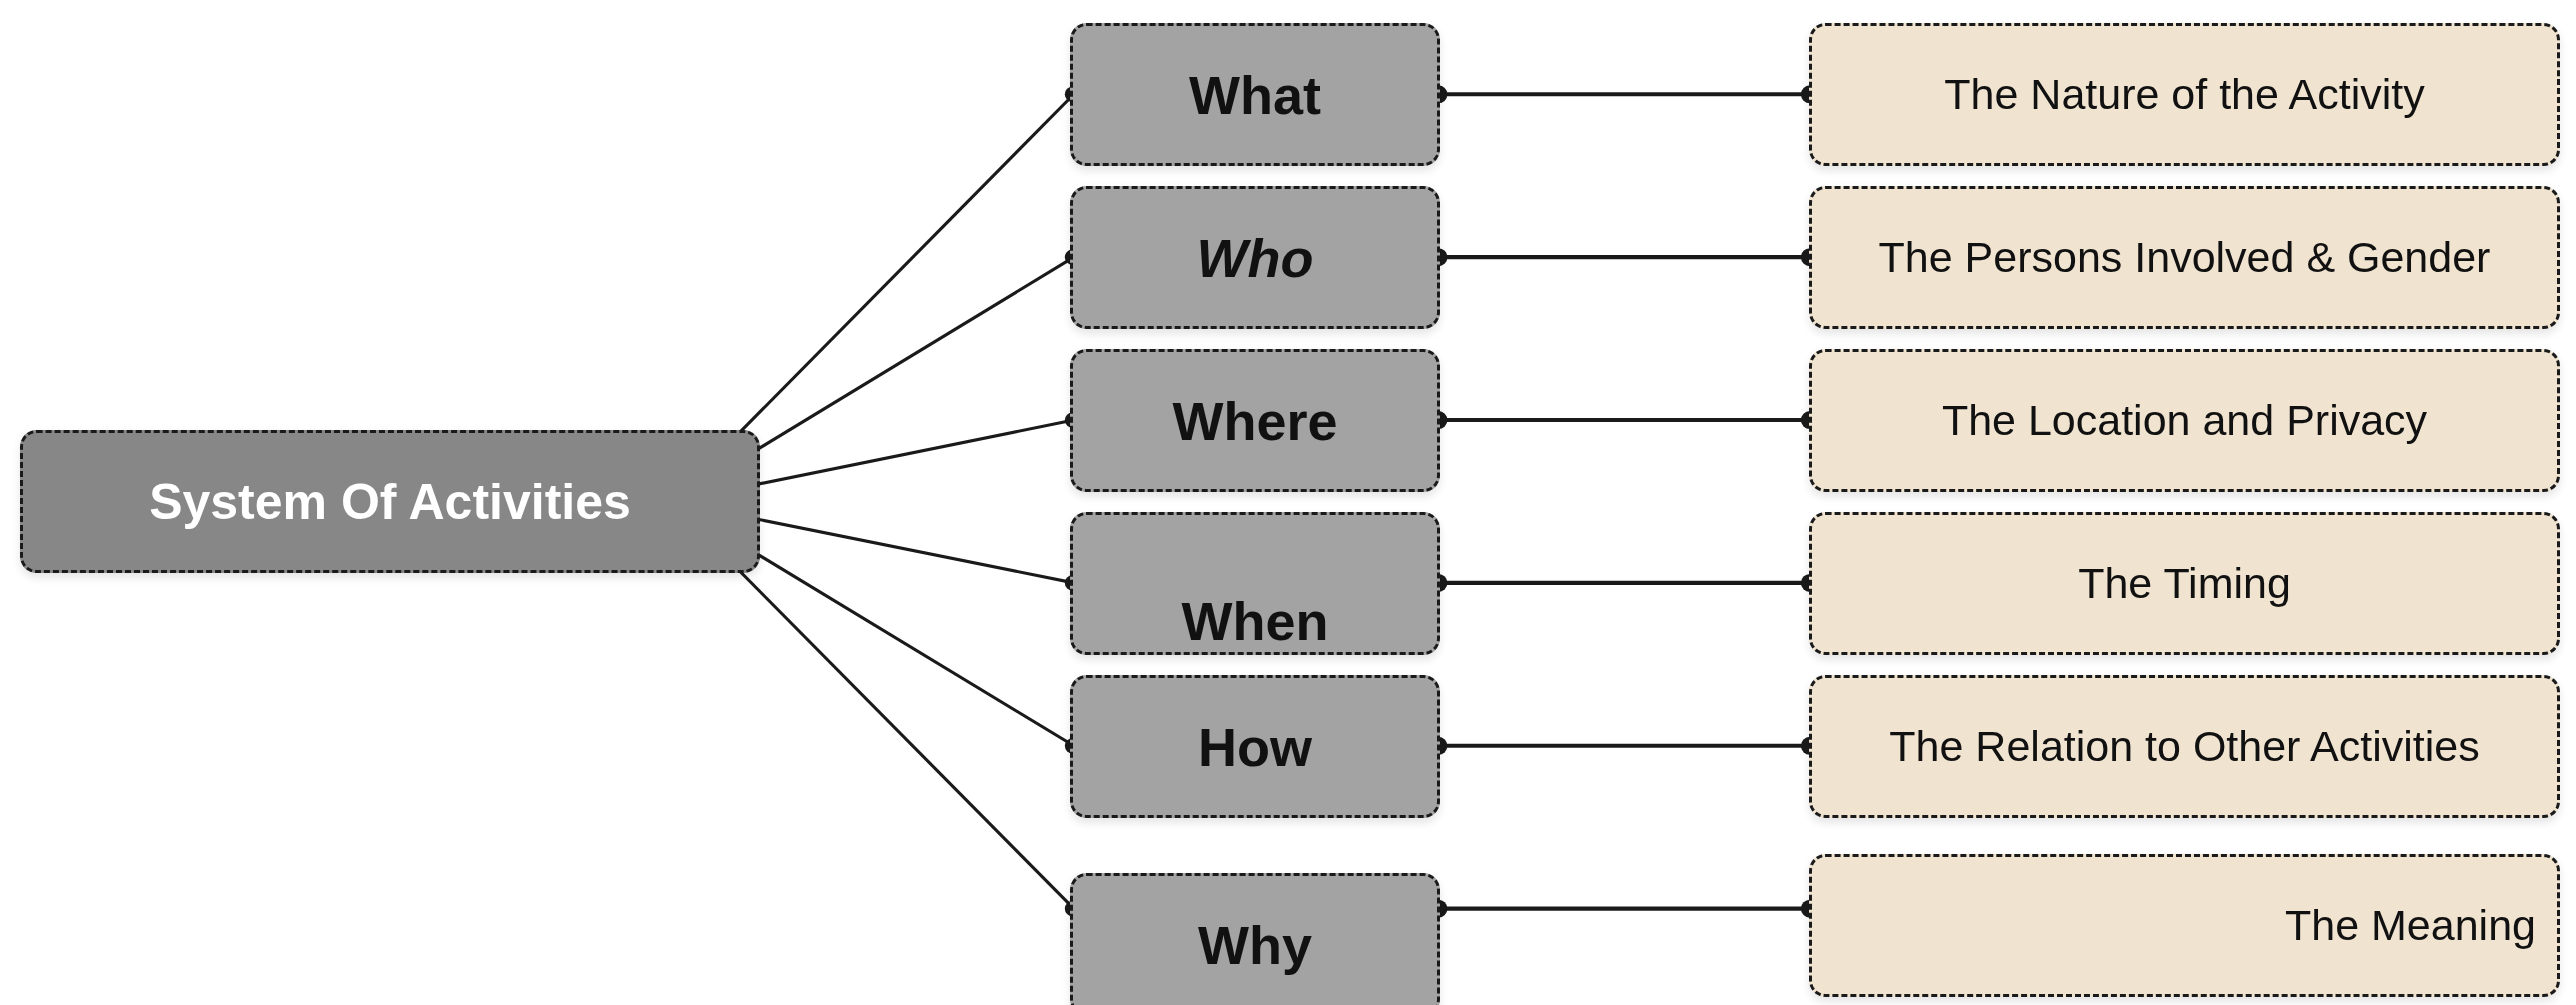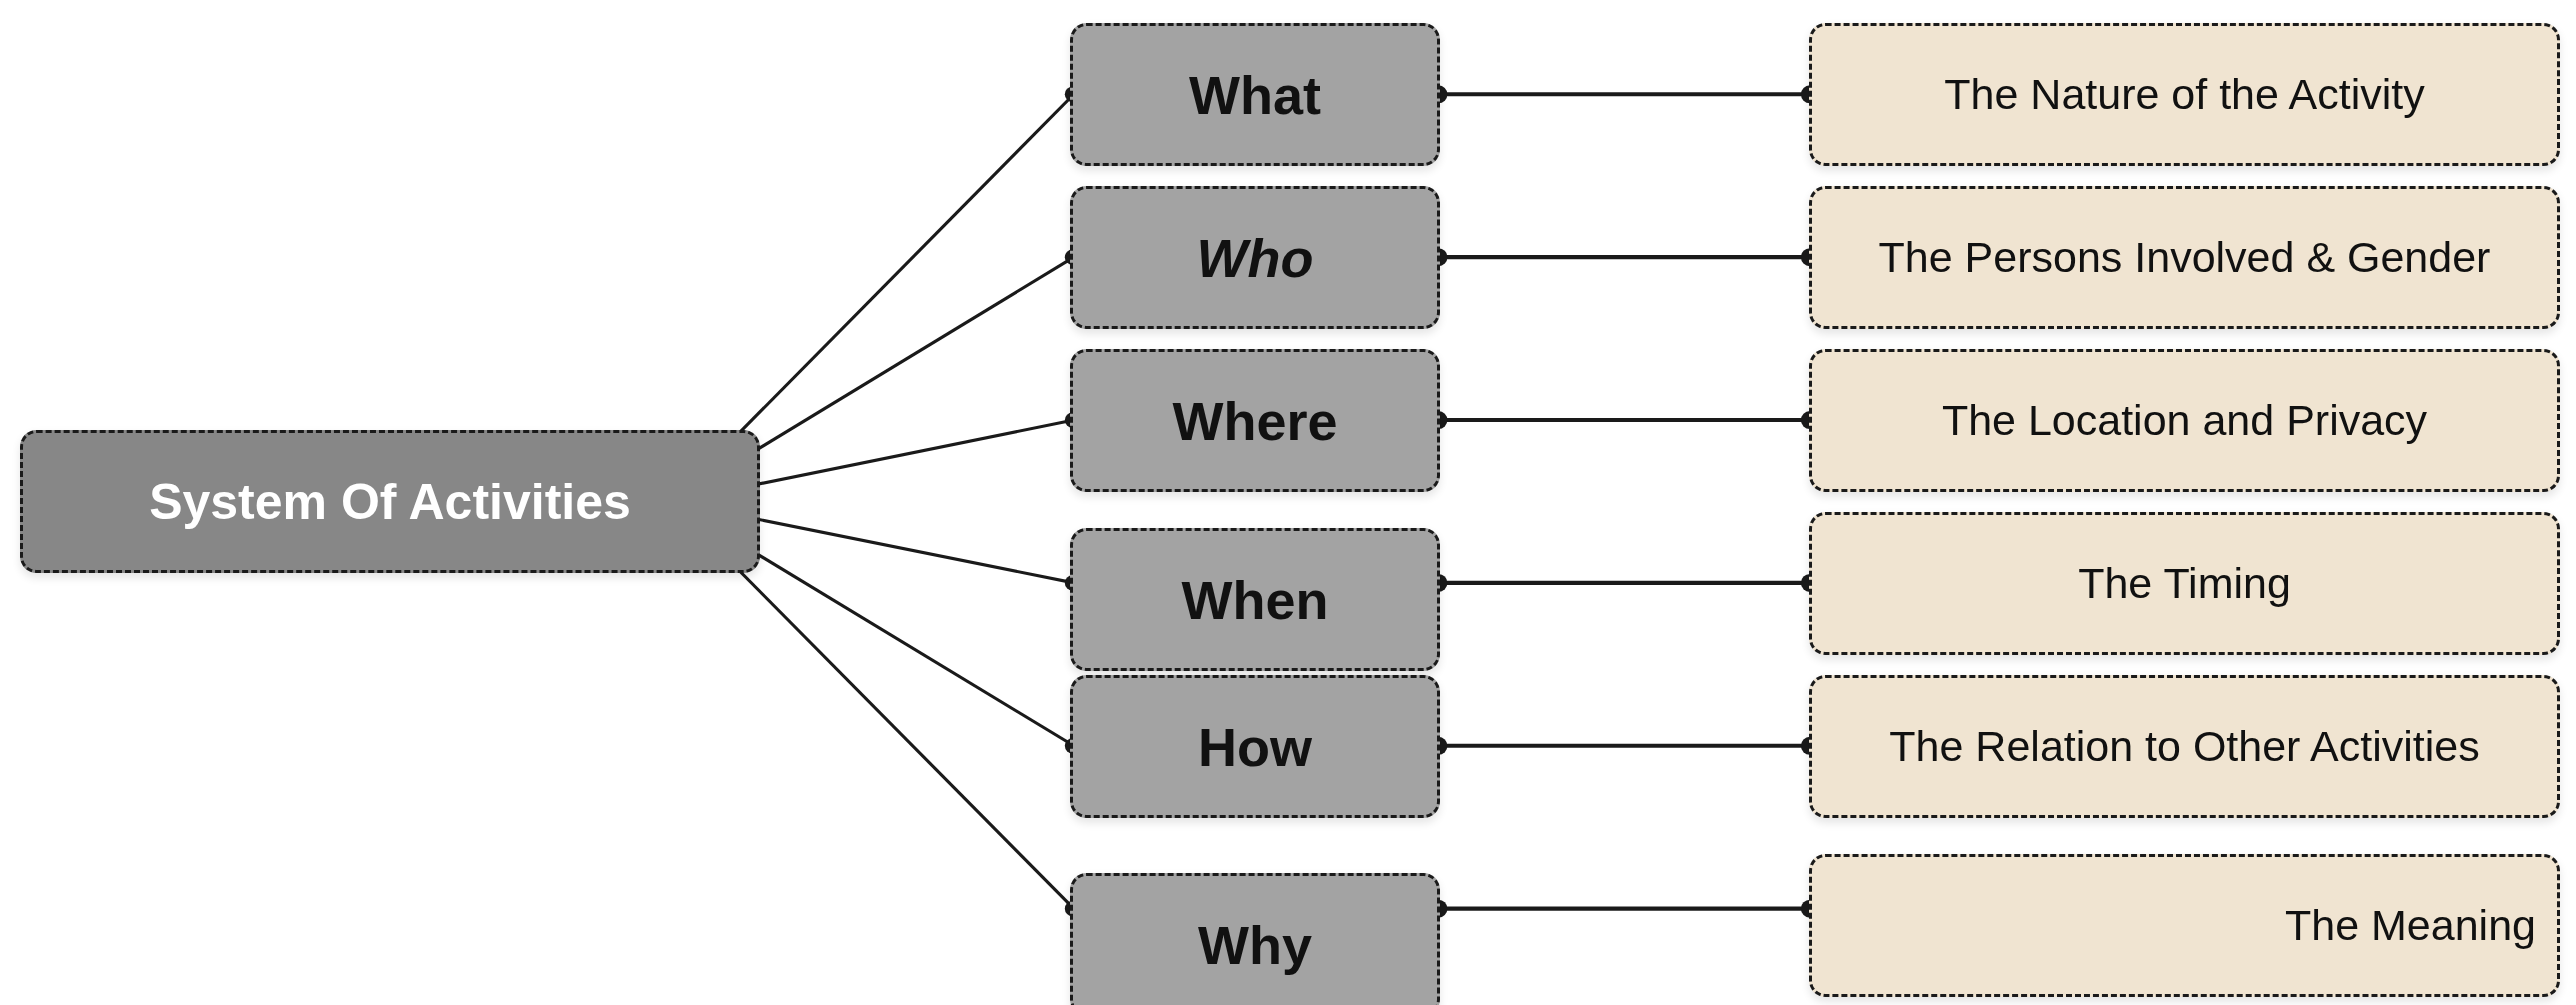--- a/index.html
+++ b/index.html
@@ -129,21 +129,21 @@
   <div class="row">
     <div class="node question-node" style="top: 349px;">
       <span>Where</span>
     </div>
     <div class="node description-node" style="top: 349px;">
       <span>The Location and Privacy</span>
     </div>
   </div>
 
   <div class="row">
-    <div class="node question-node" style="top: 528px;">
+    <div class="node question-node" style="top: 512px; align-items: flex-end;">
       <span>When</span>
     </div>
     <div class="node description-node" style="top: 512px;">
       <span>The Timing</span>
     </div>
   </div>
 
   <div class="row">
     <div class="node question-node" style="top: 675px;">
       <span>How</span>

